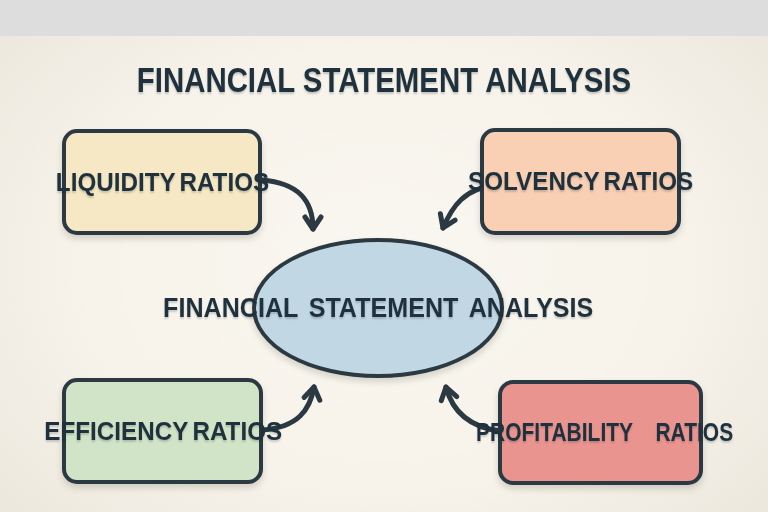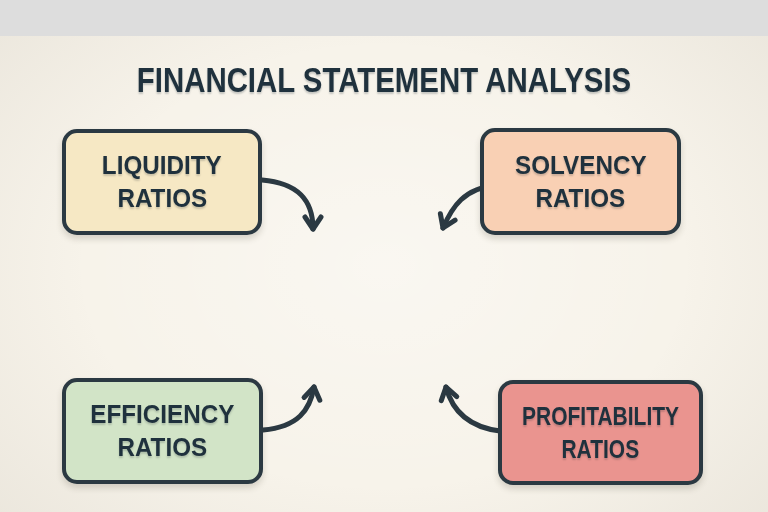--- a/index.html
+++ b/index.html
@@ -43,21 +43,21 @@
     fill: none;
     stroke: currentColor;
     stroke-width: 5;
     stroke-linecap: round;
   }
   .node {
     position: absolute;
     box-sizing: border-box;
     border: 4px solid;
     display: flex;
-    flex-direction: column;
+    flex-direction: row;
     align-items: center;
     justify-content: center;
     box-shadow: 0 4px 6px rgba(60,55,40,0.18);
   }
   .box {
     border-radius: 15px;
   }
   .line {
     display: block;
     font-weight: bold;
@@ -111,20 +111,25 @@
   <div class="node box box-liquidity" style="background-color: rgb(246, 232, 196); border-color: rgb(43, 57, 66);">
     <span class="line">LIQUIDITY</span>
     <span class="line">RATIOS</span>
   </div>
 
   <div class="node box box-solvency" style="background-color: rgb(249, 208, 180); border-color: rgb(43, 57, 66);">
     <span class="line">SOLVENCY</span>
     <span class="line">RATIOS</span>
   </div>
 
+  <div class="node center-node" style="background-color: rgb(193, 216, 228); border-color: rgb(43, 57, 66);">
+    <span class="line">FINANCIAL</span>
+    <span class="line">STATEMENT</span>
+    <span class="line">ANALYSIS</span>
+  </div>
 
   <div class="node box box-efficiency" style="background-color: rgb(210, 228, 199); border-color: rgb(43, 57, 66);">
     <span class="line">EFFICIENCY</span>
     <span class="line">RATIOS</span>
   </div>
 
   <div class="node box box-profitability narrow" style="background-color: rgb(234, 148, 143); border-color: rgb(43, 57, 66);">
     <span class="line">PROFITABILITY</span>
     <span class="line">RATIOS</span>
   </div>

